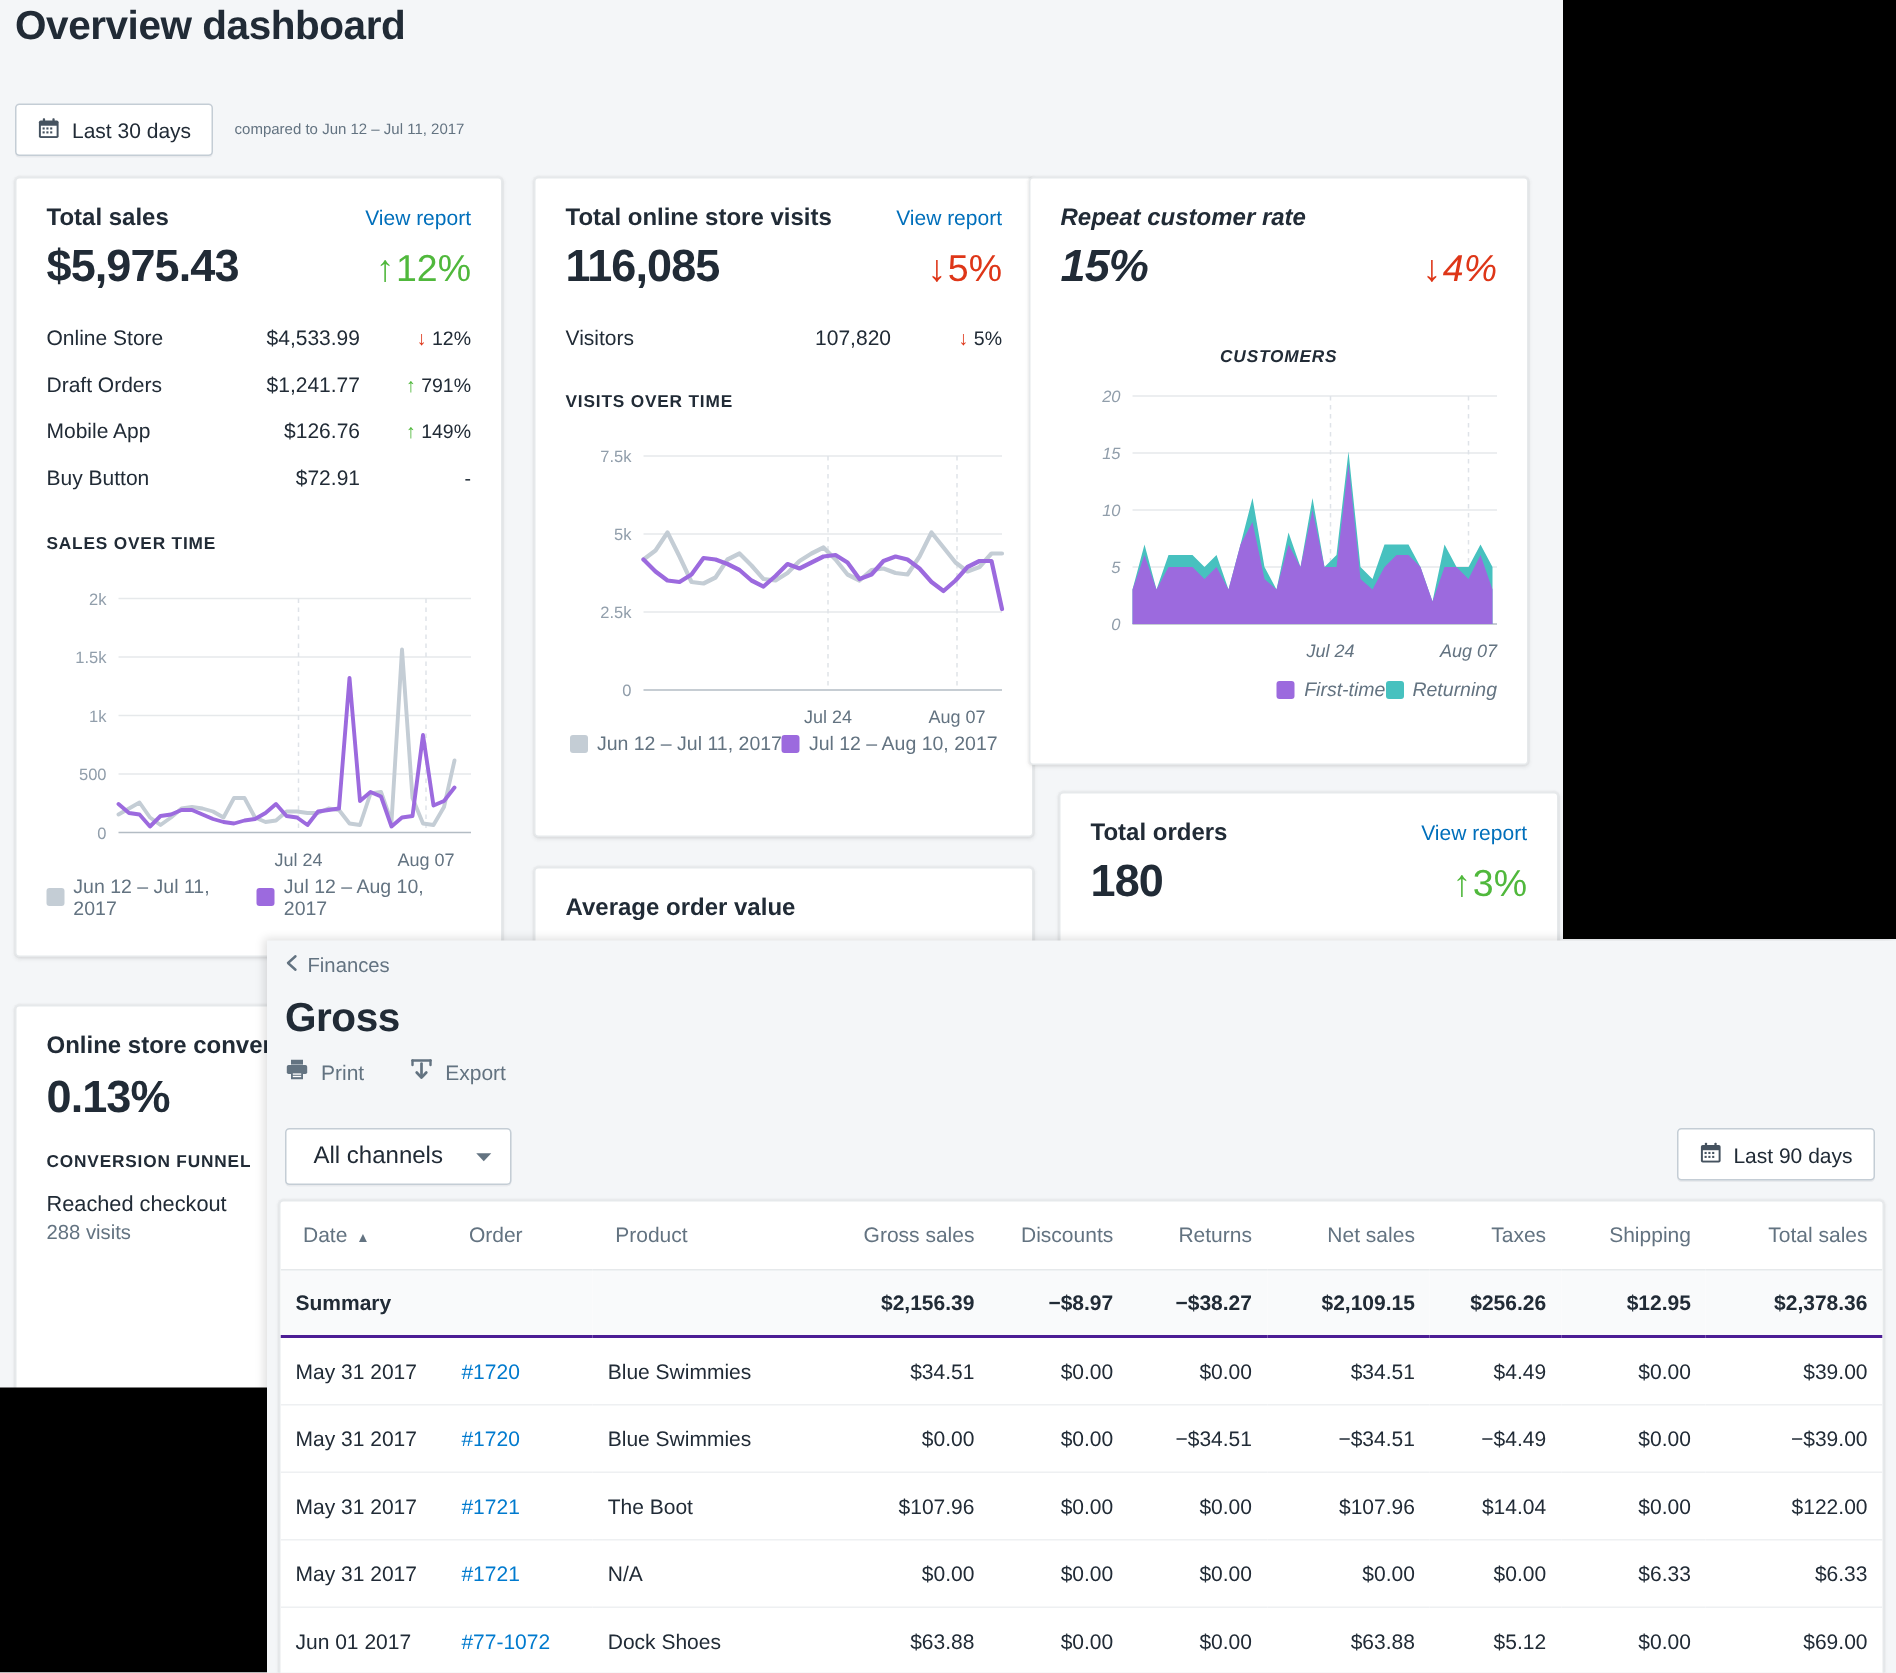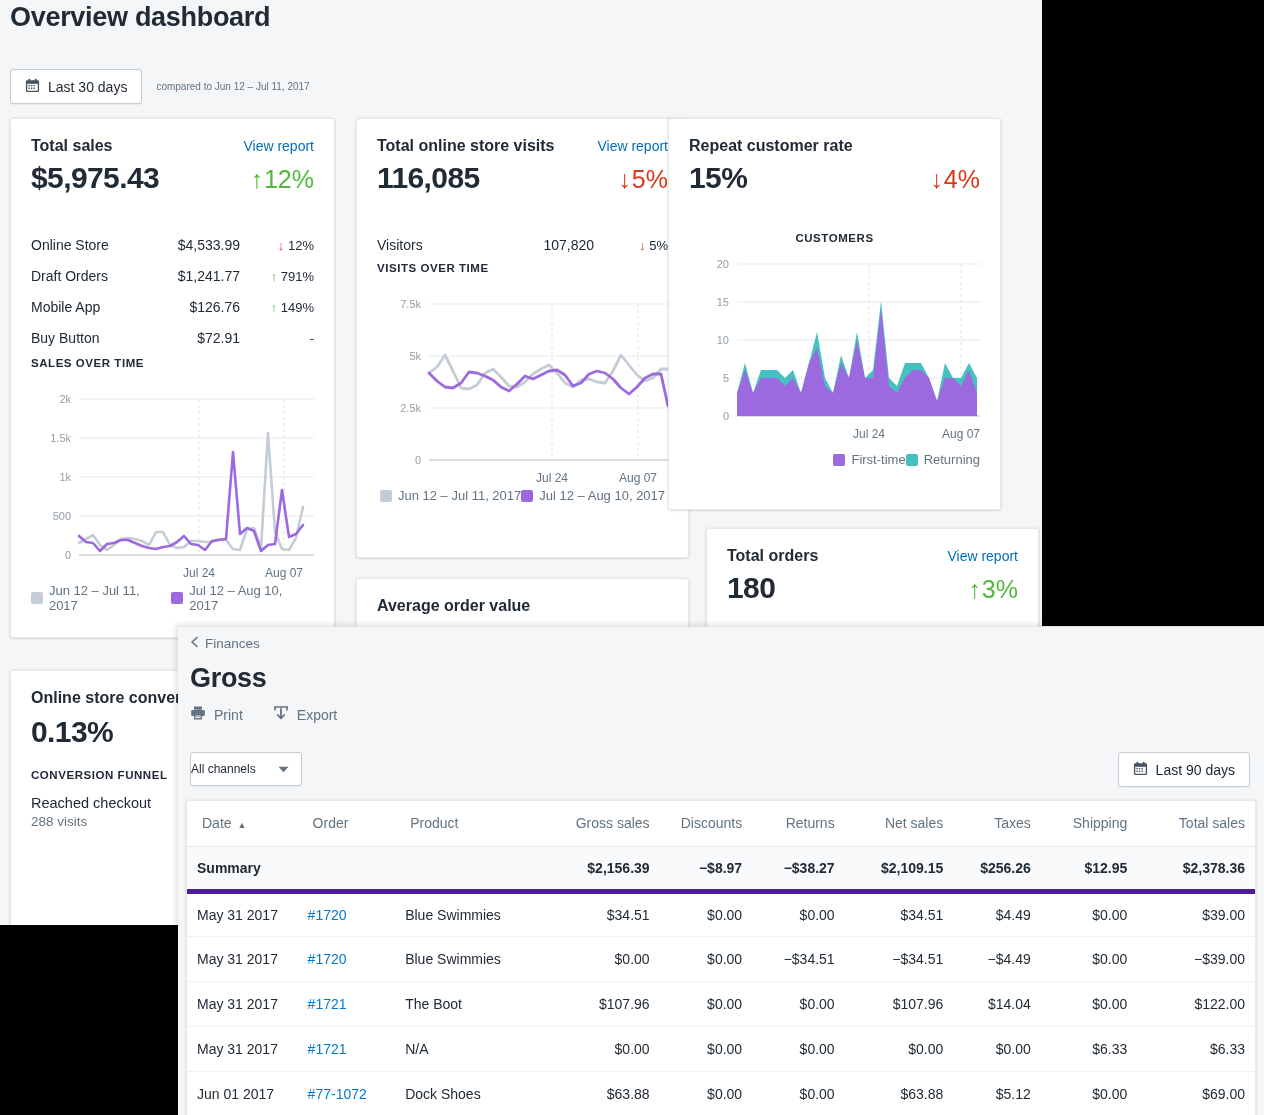--- a/index.html
+++ b/index.html
@@ -44,21 +44,21 @@
 
   .bignum-row { display: flex; justify-content: space-between; align-items: baseline; margin-top: 6px; }
   .bignum { font-size: 30px; font-weight: 700; letter-spacing: -0.6px; color: #212b36; }
   .delta { font-size: 25px; font-weight: 400; display: inline-flex; align-items: baseline; gap: 1px; }
   .delta.up { color: #50b83c; }
   .delta.down { color: #de3618; }
 
   .brk { margin-top: 22px; }
   .brk-row { display: flex; align-items: baseline; font-size: 14px; color: #212b36; height: 31px; }
   .brk-name { flex: 0 0 140px; }
-  .brk-val { flex: 1; text-align: right; margin-top: 20px; }
+  .brk-val { flex: 1; text-align: right; }
   .brk-chg { flex: 0 0 74px; text-align: right; font-size: 13px; }
   .arr-up { color: #50b83c; }
   .arr-dn { color: #de3618; }
 
   .sublabel {
     font-size: 11.5px; font-weight: 700; letter-spacing: .55px;
     color: #212b36; text-transform: uppercase; margin-top: 16px;
   }
   .legend { display: flex; justify-content: center; margin-top: 8px; font-size: 13px; color: #637381; }
   .legend.right { justify-content: flex-end; }
@@ -82,38 +82,38 @@
     font-size: 13.5px; color: #637381; display: inline-flex; align-items: center; gap: 6px;
     cursor: pointer;
   }
   .sales-h1 { position: absolute; left: 12px; top: 36px; font-size: 27px; font-weight: 700; letter-spacing: -0.3px; }
   .actions { position: absolute; left: 12px; top: 78px; display: flex; gap: 30px; }
   .act { display: inline-flex; align-items: center; gap: 8px; font-size: 14px; color: #637381; cursor: pointer; }
   .filterbar { position: absolute; left: 12px; top: 125px; }
   .select-btn {
     display: inline-flex; align-items: center; gap: 22px;
     background: #fff; border: 1px solid #c4cdd5; border-radius: 3px;
-    padding: 9px 12px 9px 0; font-size: 12px; color: #212b36;
+    padding: 9px 12px 9px 18px; font-size: 16px; color: #212b36;
     box-shadow: 0 1px 0 rgba(22,29,37,.05); cursor: pointer;
   }
   .range-btn { position: absolute; right: 14px; top: 125px; }
 
   .tablecard {
     position: absolute; left: 8px; top: 173px; width: 1070px; height: 330px;
     background: #fff; border: 1px solid #e6e9eb; border-radius: 3px;
     box-shadow: 0 0 0 1px rgba(63,63,68,.03), 0 1px 3px 0 rgba(63,63,68,.12);
     overflow: hidden;
   }
   table { width: 100%; border-collapse: collapse; table-layout: fixed; }
   th, td { font-size: 14px; padding: 0 10px; height: 45px; vertical-align: middle; white-space: nowrap; }
   thead th { color: #637381; font-weight: 400; text-align: right; border-bottom: 1px solid #e6e9eb; }
   thead th.l { text-align: left; padding-left: 15px; }
   tbody td { color: #212b36; text-align: right; border-bottom: 1px solid #eef0f2; }
   tbody td.l { text-align: left; }
-  tr.summary td { background: #f9fafb; font-weight: 700; border-bottom: 5px solid #4c1d95; }
+  tr.summary td { background: #f9fafb; font-weight: 700; border-bottom: 2px solid #4c1d95; }
   .ordlink { color: #007ace; cursor: pointer; }
   .sortcaret { font-size: 9px; color: #637381; margin-left: 6px; vertical-align: middle; }
 
   .icon { display: inline-block; vertical-align: middle; }
 </style>
 </head>
 <body>
 
 <div id="root">
 
@@ -289,21 +289,21 @@
           <span class="sw" style="background:#9c6ade"></span>
           <span>Jul 12 – Aug 10, 2017</span>
         </span>
       </div>
     </div>
 
     <div class="card card-pad" style="left:356px; top:578px; width:333px; height:300px;">
       <div class="card-title">Average order value</div>
     </div>
 
-    <div class="card card-pad" style="left:668px; top:118px; width:333px; height:392px;">
+    <div class="card card-pad" style="left:686px; top:118px; width:333px; height:392px;font-style:italic;">
       <div class="card-title">Repeat customer rate</div>
       <div class="bignum-row">
         <div class="bignum">15%</div>
         <div class="delta down">
           <span>↓</span>
             <span>4%</span>
         </div>
       </div>
       <div class="sublabel" style="margin-top:37px;text-align:center;">CUSTOMERS</div>
 

